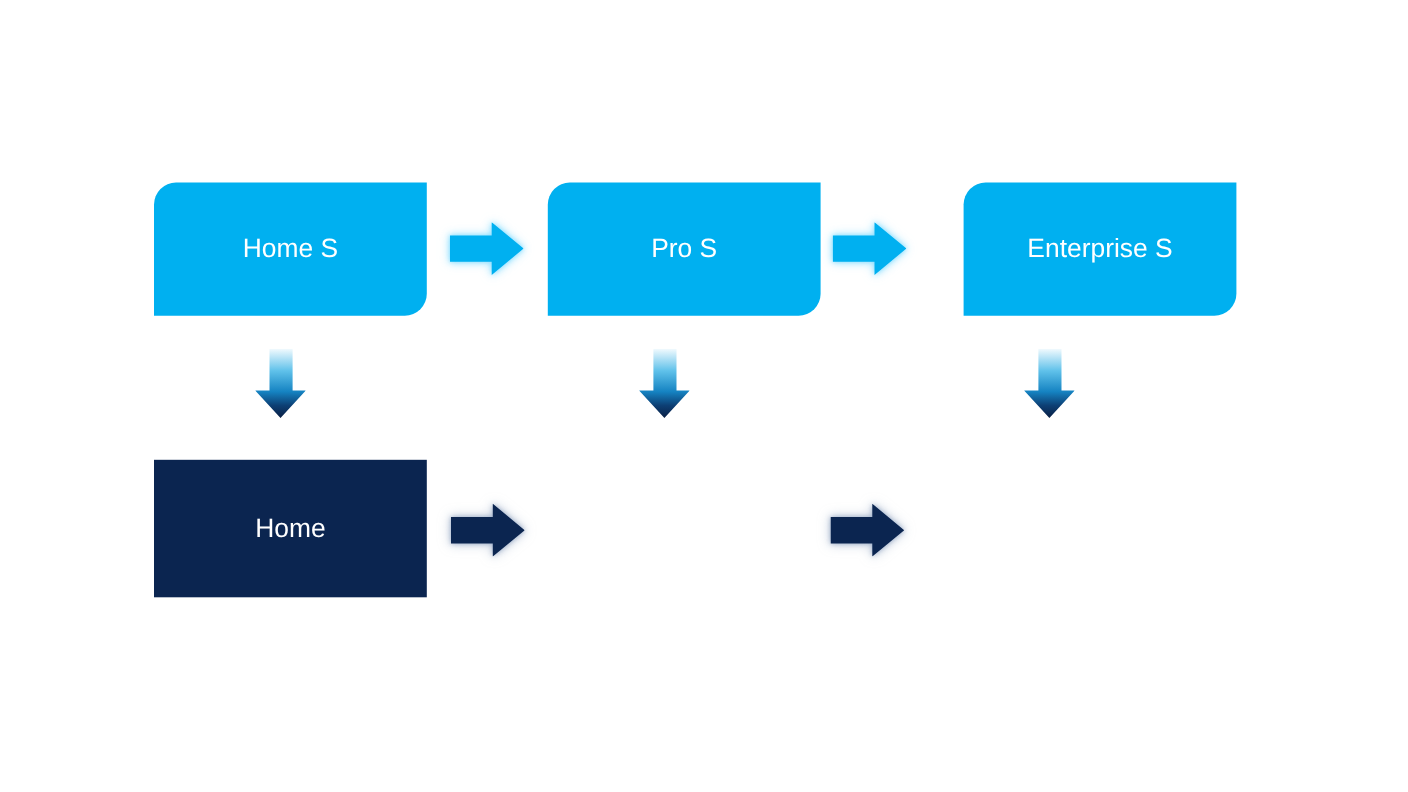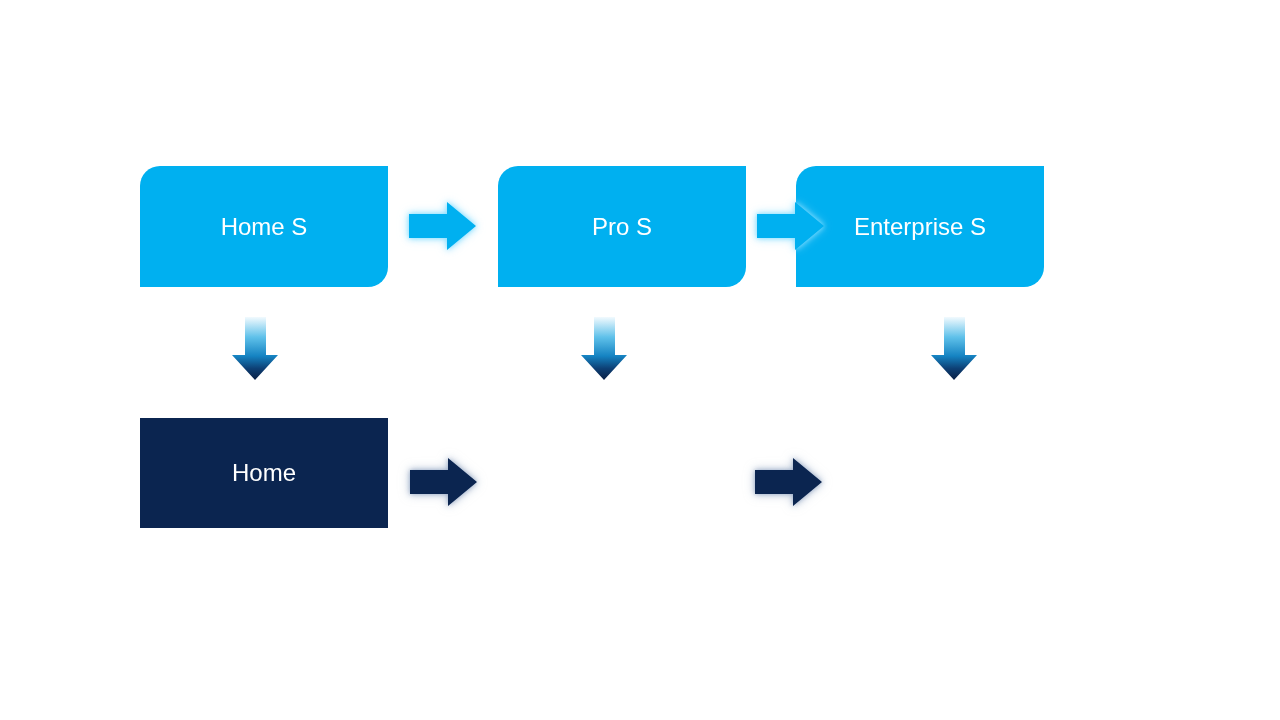--- a/index.html
+++ b/index.html
@@ -27,25 +27,25 @@
     height:121px;width:248px;
   }
   .node-top{
     background:var(--light-blue);
     border-radius:20px 0 20px 0;
     top:166px;
   }
   .node-bottom{
     background:var(--navy);
     border-radius:0;
-    top:418px;height:110px;
+    top:418px;height:125px;
   }
   .col1{left:140px;}
   .col2{left:498px;}
-  .col3{left:796px;}
+  .col3{left:876px;}
   .arrow{position:absolute;display:block;}
   .arrow-right-top{top:202px;width:67px;height:48px;}
   .arrow-right-bottom{top:458px;width:67px;height:48px;}
   .glow-light{filter:drop-shadow(0 0 2.5px rgba(130,220,255,0.95)) drop-shadow(0 0 4.5px rgba(130,220,255,0.65));}
   .glow-dark{filter:drop-shadow(0 0 2.5px rgba(140,160,190,0.85)) drop-shadow(0 0 5px rgba(140,160,190,0.5));}
   .arrow-down{top:317px;width:46px;height:63px;}
   .fill-light{fill:var(--light-blue);}
   .fill-dark{fill:var(--navy);}
 </style>
 </head>

